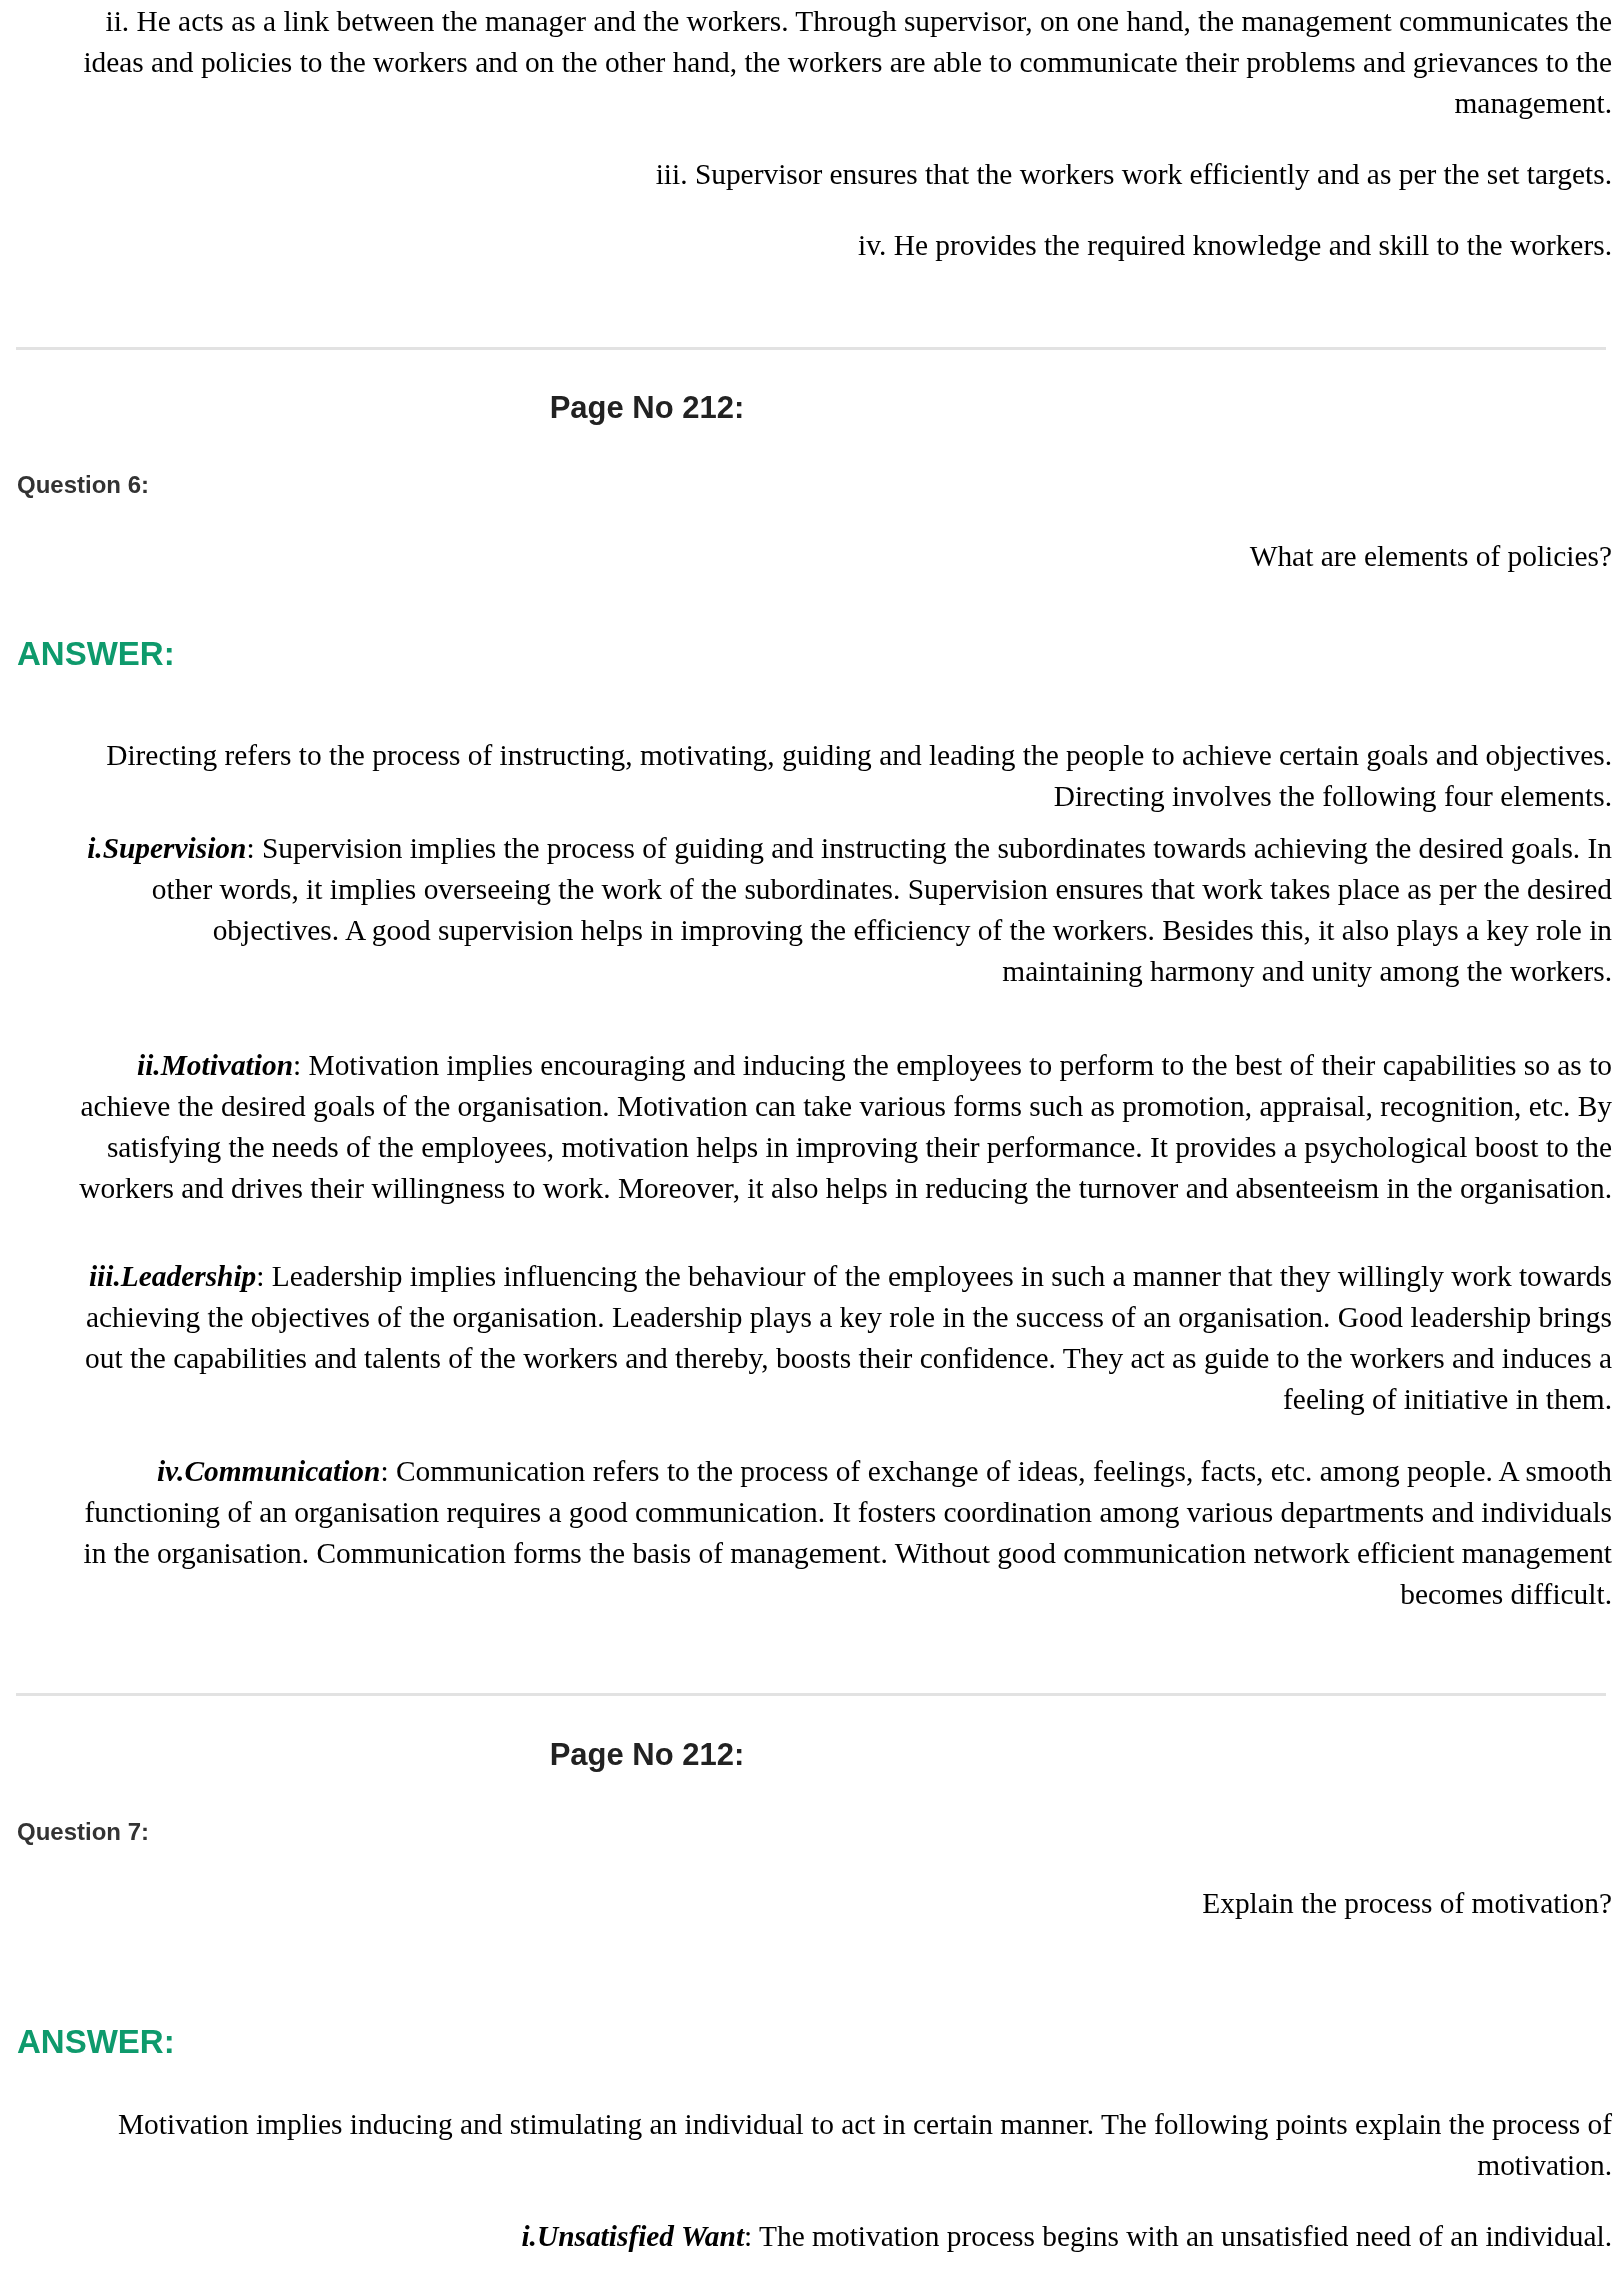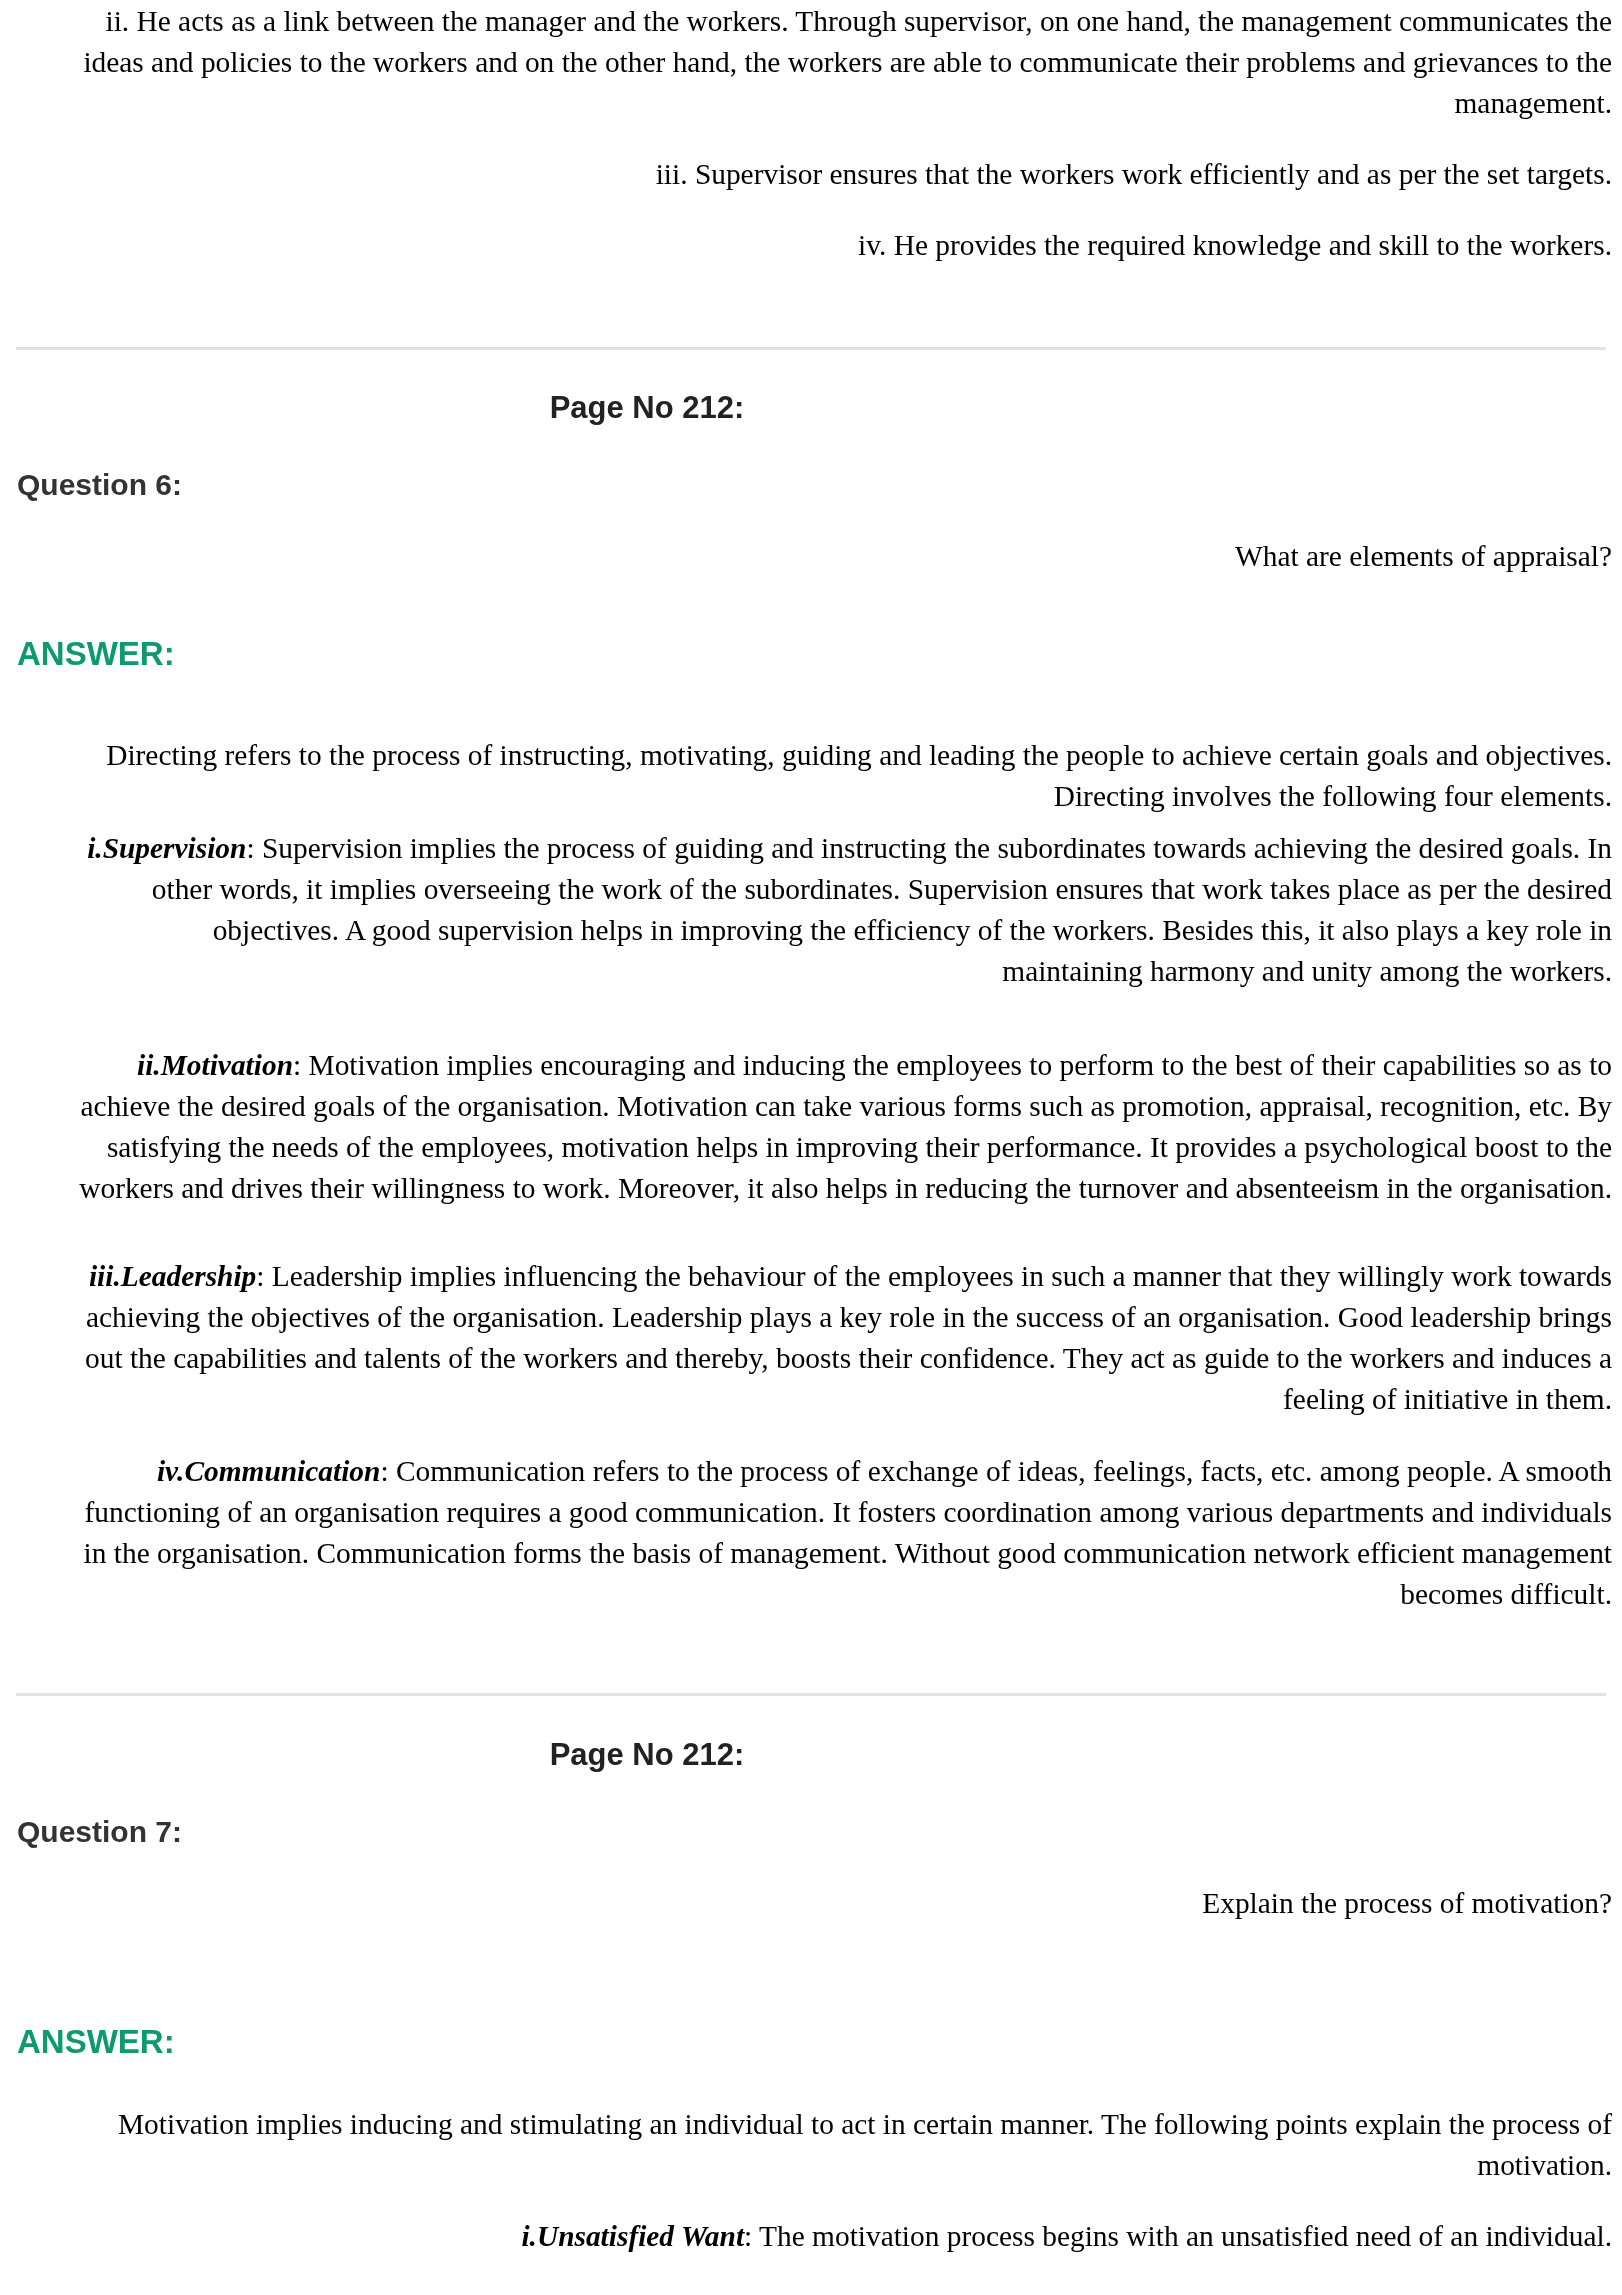--- a/index.html
+++ b/index.html
@@ -19,40 +19,40 @@
   .divider {
     left: 16.4px; width: 1590px; height: 2.6px; background: #e2e2e2;
   }
   .page-no {
     font-family: "Liberation Sans", "DejaVu Sans", sans-serif;
     font-weight: bold; font-size: 31px; color: #222222;
     left: 0; width: 1294px; text-align: center; line-height: 37px;
   }
   .question-heading {
     font-family: "Liberation Sans", "DejaVu Sans", sans-serif;
-    font-weight: bold; font-size: 30px; color: #333333;
+    font-weight: bold; font-size: 24px; color: #333333;
     left: 17px; line-height: 37px;
   }
   .answer-heading {
     font-family: "Liberation Sans", "DejaVu Sans", sans-serif;
     font-weight: bold; font-size: 33px; color: #0e9a6c;
     left: 17px; line-height: 37px;
   }
 </style>
 </head>
 <body>
 
 <p class="abs body-text" style="top:1.3px;">ii. He acts as a link between the manager and the workers. Through supervisor, on one hand, the management communicates the ideas and policies to the workers and on the other hand, the workers are able to communicate their problems and grievances to the management.</p>
 <p class="abs body-text" style="top:154px;">iii. Supervisor ensures that the workers work efficiently and as per the set targets.</p>
 <p class="abs body-text" style="top:225px;">iv. He provides the required knowledge and skill to the workers.</p>
 
 <div class="abs divider" style="top:347px;"></div>
 <div class="abs page-no" style="top:389px;">Page No 212:</div>
 <div class="abs question-heading" style="top:466px;">Question 6:</div>
-<p class="abs body-text" style="top:536px;">What are elements of appraisal?</p>
+<p class="abs body-text" style="top:536px;">What are elements of policies?</p>
 <div class="abs answer-heading" style="top:635px;">ANSWER:</div>
 <p class="abs body-text" style="top:735px;">Directing refers to the process of instructing, motivating, guiding and leading the people to achieve certain goals and objectives. Directing involves the following four elements.</p>
 
 <p class="abs body-text" style="top:828px;">
   <span class="term">i.Supervision</span><span>: Supervision implies the process of guiding and instructing the subordinates towards achieving the desired goals. In other words, it implies overseeing the work of the subordinates. Supervision ensures that work takes place as per the desired objectives. A good supervision helps in improving the efficiency of the workers. Besides this, it also plays a key role in maintaining harmony and unity among the workers.</span>
 </p>
 <p class="abs body-text" style="top:997px;margin-top:48px;">
   <span class="term">ii.Motivation</span><span>: Motivation implies encouraging and inducing the employees to perform to the best of their capabilities so as to achieve the desired goals of the organisation. Motivation can take various forms such as promotion, appraisal, recognition, etc. By satisfying the needs of the employees, motivation helps in improving their performance. It provides a psychological boost to the workers and drives their willingness to work. Moreover, it also helps in reducing the turnover and absenteeism in the organisation.</span>
 </p>
 <p class="abs body-text" style="top:1256px;">

